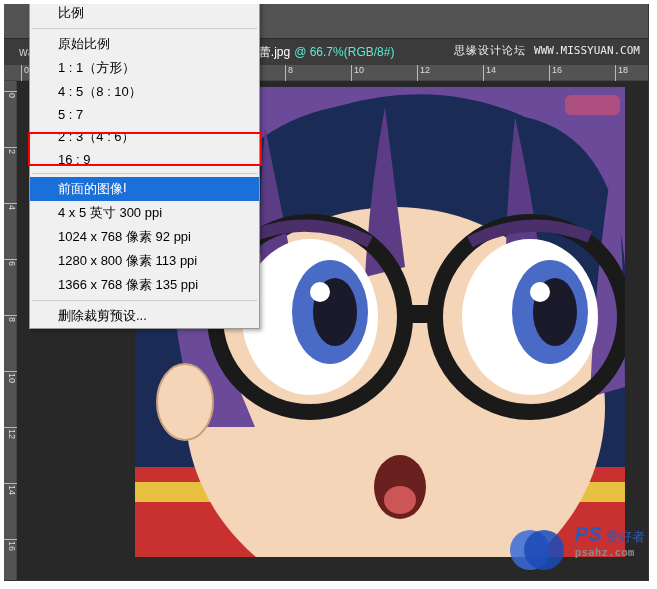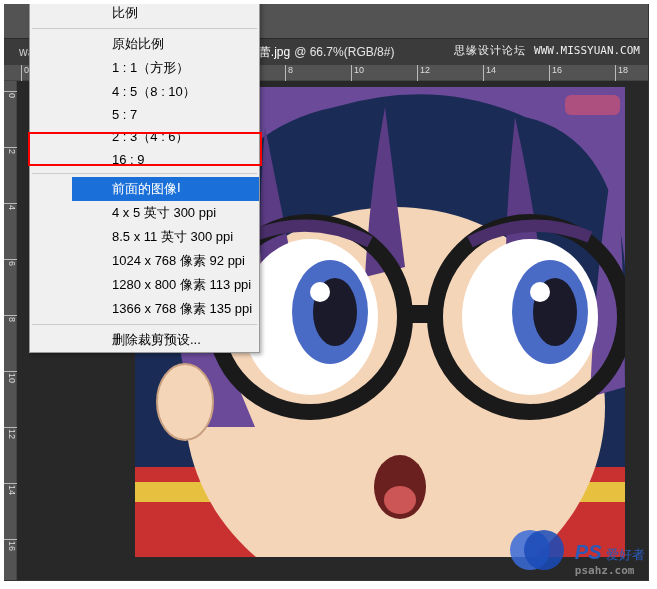--- a/index.html
+++ b/index.html
@@ -13,47 +13,47 @@
 .watermark-top{position:absolute;right:8px;top:4px;font-size:11px;color:#eee;letter-spacing:1px;}
 .watermark-url{font-family:monospace;letter-spacing:0;}
 .ruler-h{height:16px;background:#535353;border-bottom:1px solid #444;position:relative;}
 .ruler-h .tick{position:absolute;top:0;height:16px;border-left:1px solid #bbb;font-size:9px;color:#ddd;padding-left:2px;line-height:10px;}
 .main-area{display:flex;height:calc(100% - 80px);}
 .ruler-v{width:16px;background:#535353;border-right:1px solid #444;position:relative;}
 .ruler-v .tick{position:absolute;left:0;width:16px;border-top:1px solid #bbb;font-size:9px;color:#ddd;padding-top:1px;writing-mode:vertical-rl;line-height:10px;}
 .canvas-area{flex:1;background:#282828;position:relative;overflow:hidden;}
 .artwork{position:absolute;left:118px;top:6px;width:490px;height:470px;}
 .dropdown{position:absolute;top:0;left:29px;width:231px;background:#f0f0f0;border:1px solid #999;box-shadow:2px 2px 4px rgba(0,0,0,.3);z-index:100;font-size:13px;color:#000;}
-.dd-item{padding:3px 10px 3px 40px;cursor:default;position:relative;white-space:nowrap;margin-left:42px;}
+.dd-item{padding:3px 10px 3px 28px;cursor:default;position:relative;white-space:nowrap;}
 .dd-item.checked::before{content:"✓";position:absolute;left:10px;}
 .dd-sep{height:1px;background:#ccc;margin:3px 2px;}
 .dd-selected{background:#1a6fd8;color:#fff;display:flex;justify-content:flex-start;}
 .dd-selected .shortcut{margin-right:6px;}
 .dd-highlight{position:absolute;border:2px solid red;pointer-events:none;z-index:101;}
-.bottom-watermark{position:absolute;right:12px;bottom:12px;display:flex;align-items:flex-end;gap:11px;z-index:50;}
+.bottom-watermark{position:absolute;right:12px;bottom:12px;display:flex;align-items:flex-start;gap:11px;z-index:50;}
 .ps-logo{width:54px;height:54px;position:relative;}
 .ps-text{font-family:"Arial Black",sans-serif;font-size:20px;font-style:italic;color:#2a5bb8;font-weight:900;}
 .ps-sub{font-size:13px;color:#2a5bb8;font-family:"SimHei";}
 .ps-domain{font-size:11px;color:#888;font-family:monospace;font-weight:bold;}
 .outer-border{position:absolute;inset:0;border:4px solid #fff;pointer-events:none;z-index:200;}
 </style>
 </head>
 <body>
 
 <div class="app-frame">
   <div class="toolbar"></div>
   <div class="tab-strip">
     <div class="tab">
       <span>wa</span>
     </div>
     <span style="color:#aaa;margin-left:120px;">GB/8#) *</span>
     <span class="tab-close">×</span>
     <div class="tab tab-active" style="margin-left:12px;">
       <span>阿拉蕾.jpg</span>
-      <span style="color:#e5e5e5;">@ 66.7%(RGB/8#)</span>
+      <span style="color:#5eead4;">@ 66.7%(RGB/8#)</span>
     </div>
     <div class="watermark-top">
       <span>思缘设计论坛</span>
       &nbsp;<span class="watermark-url">WWW.MISSYUAN.COM</span>
     </div>
   </div>
   <div class="ruler-h" id="rulerH">
       <div class="tick" style="left: 20px;">0</div>
       <div class="tick" style="left: 86px;">2</div>
       <div class="tick" style="left: 152px;">4</div>
@@ -128,21 +128,20 @@
       <div class="dd-item">2 : 3（4 : 6）</div>
       <div class="dd-item">16 : 9</div>
     </div>
   <div class="dd-sep"></div>
   <div class="dd-item dd-selected">
     <span>前面的图像</span>
     <span class="shortcut">I</span>
   </div>
   <div id="ddGroup2">
       <div class="dd-item">4 x 5 英寸 300 ppi</div>
-      <div class="dd-item">8.5 x 11 英寸 300 ppi</div>
       <div class="dd-item">1024 x 768 像素 92 ppi</div>
       <div class="dd-item">1280 x 800 像素 113 ppi</div>
       <div class="dd-item">1366 x 768 像素 135 ppi</div>
     </div>
   <div class="dd-sep"></div>
   <div id="ddFooter">
       <div class="dd-item">删除裁剪预设...</div>
     </div>
 </div>
 

